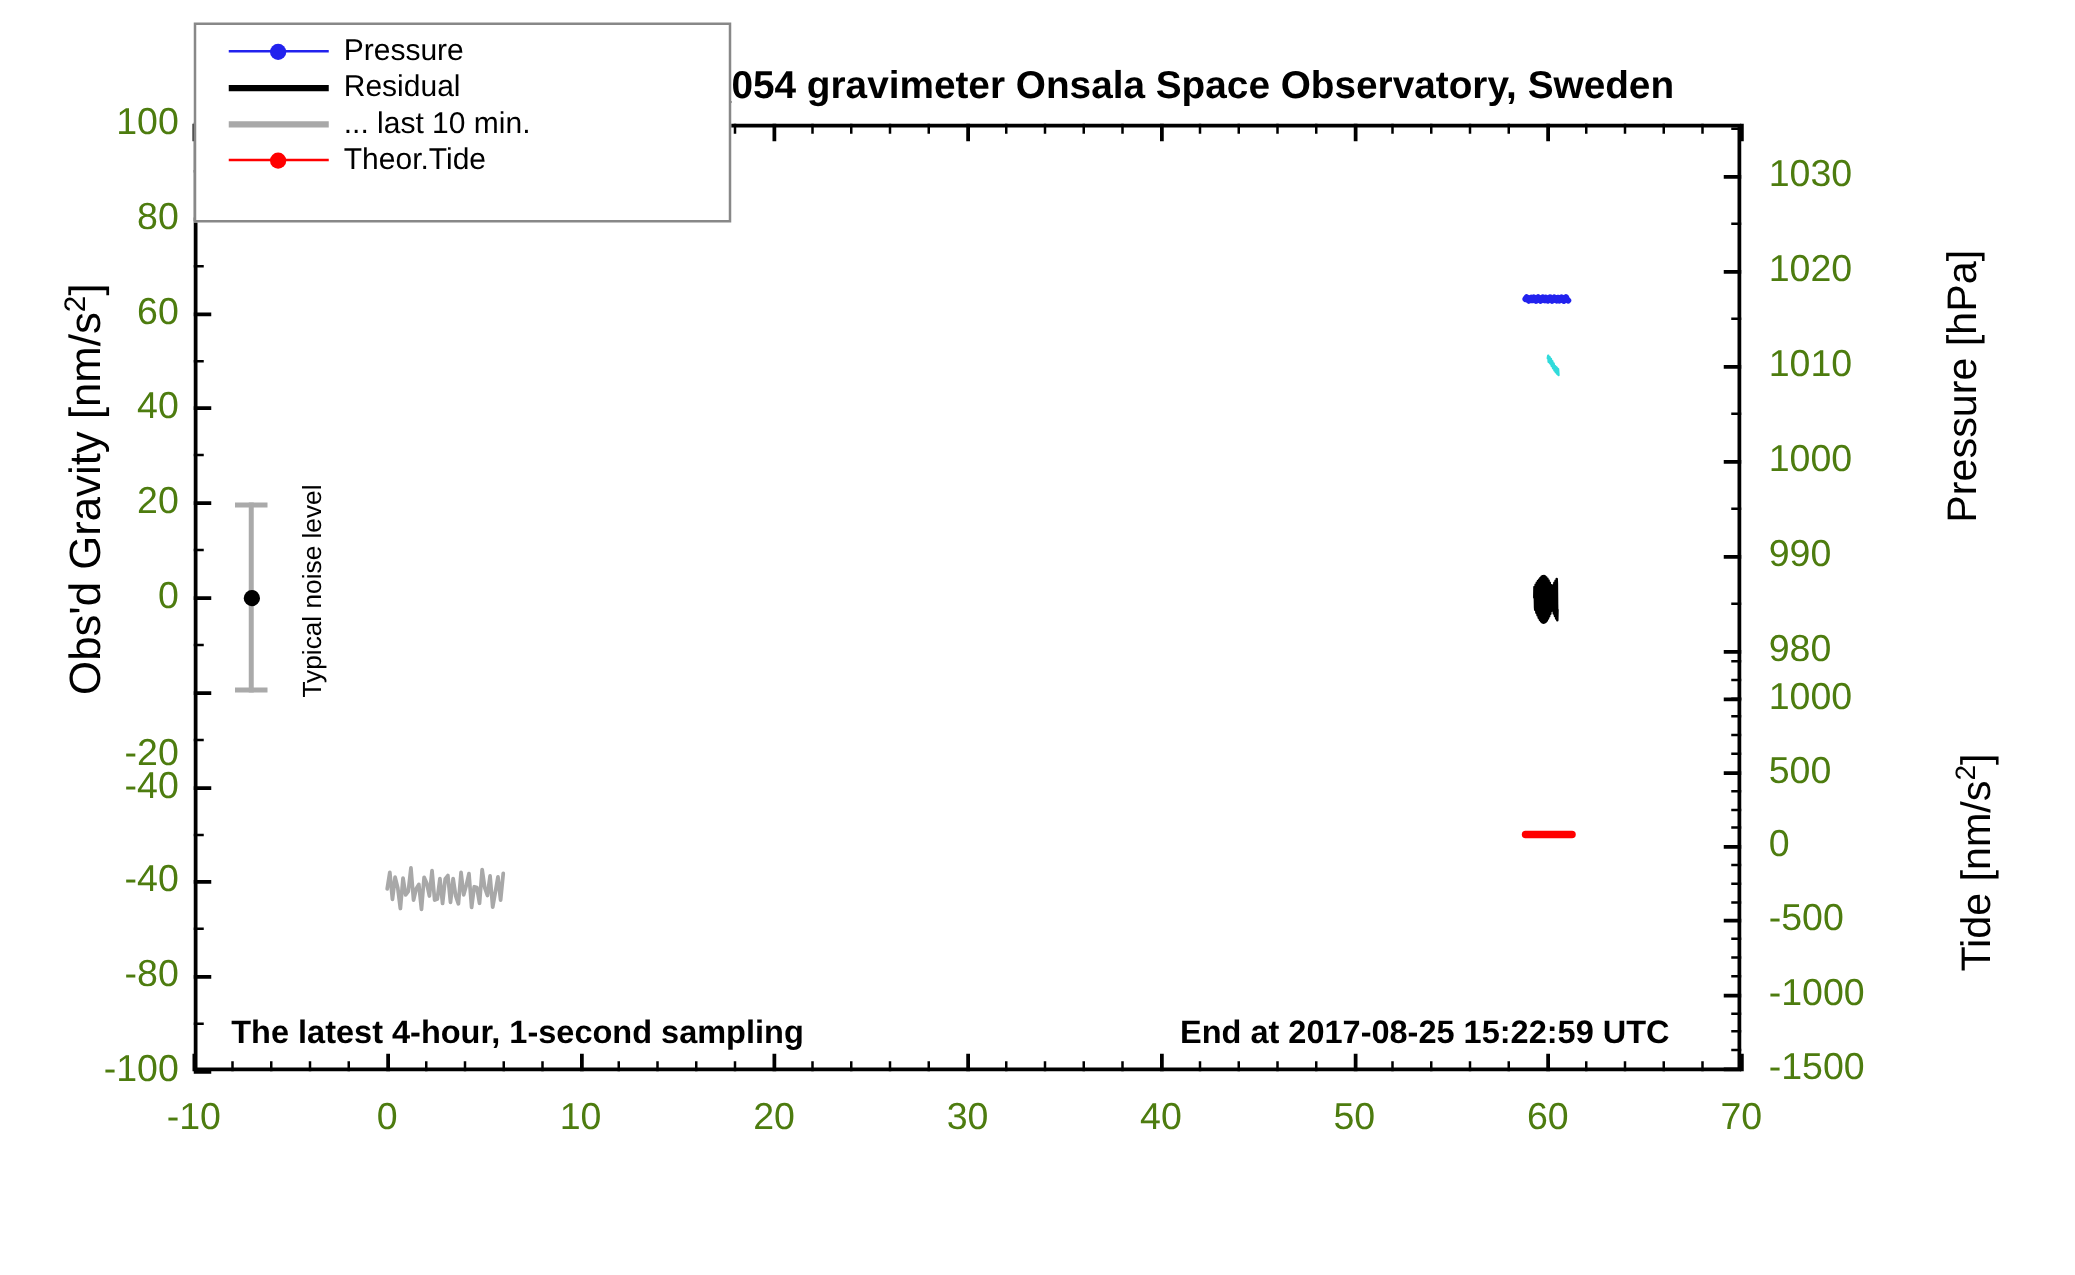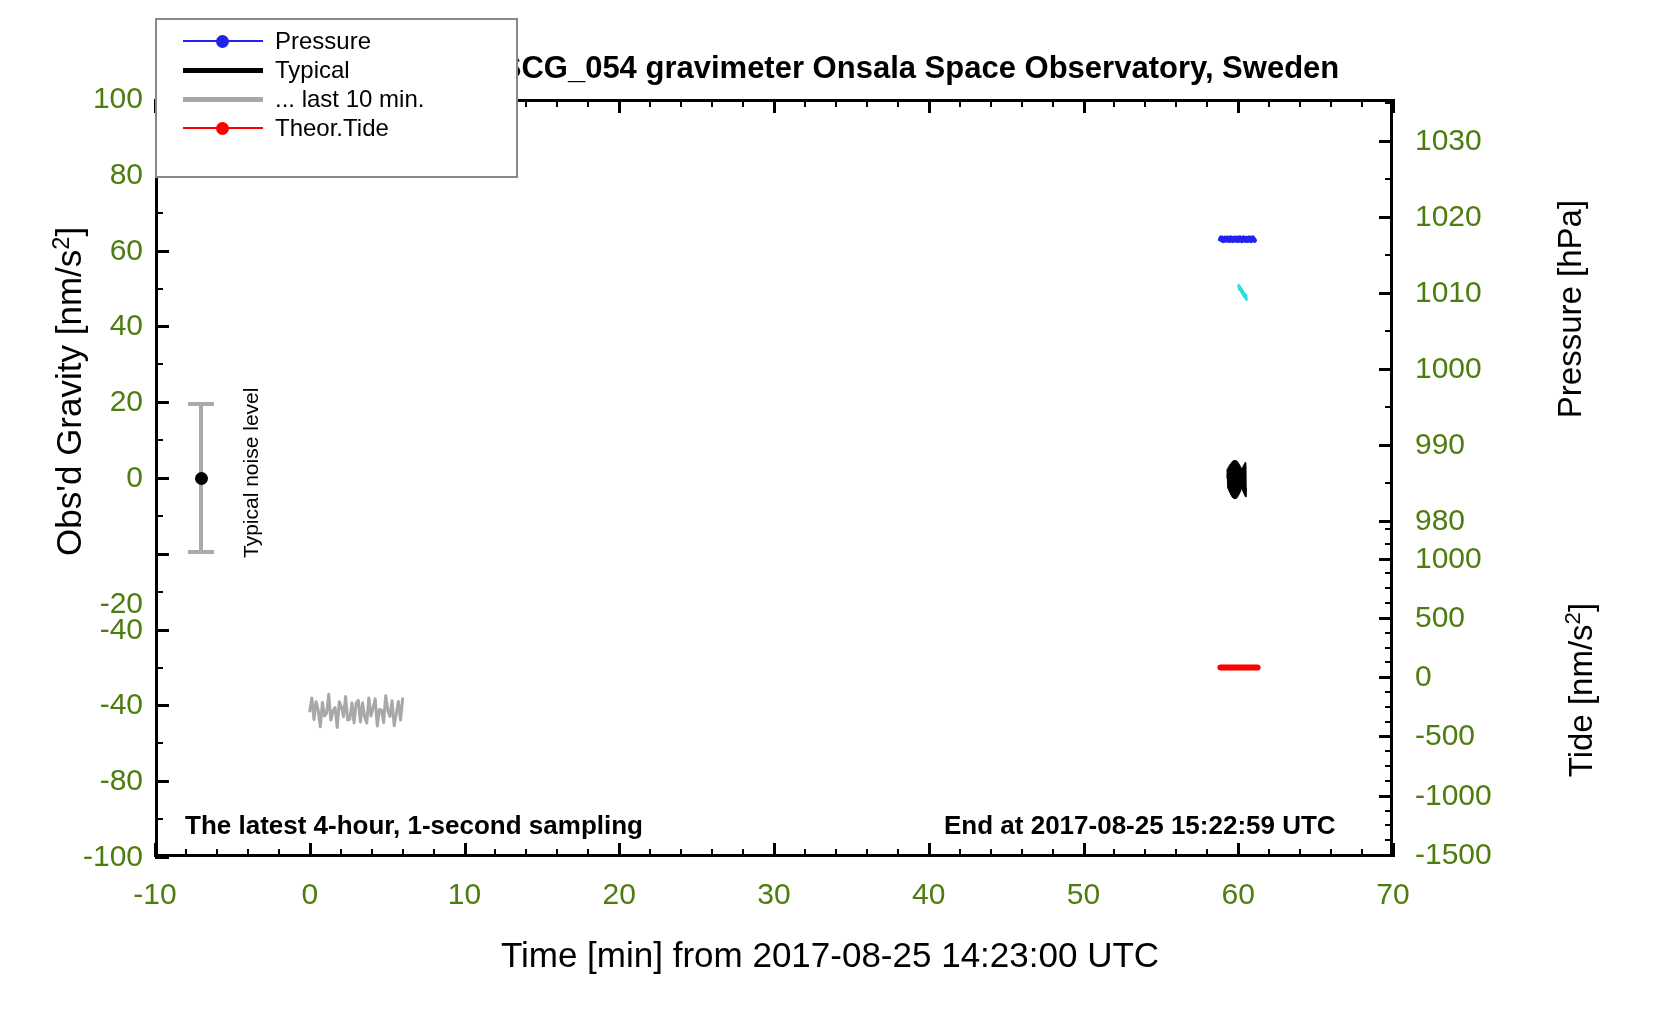--- a/index.html
+++ b/index.html
@@ -50,21 +50,21 @@
   .sup{font-size:0.68em;vertical-align:super;}
 
   
   #chart-title{
     position:absolute;left:420px;top:50px;width:1000px;
     text-align:center;font-size:31px;font-weight:bold;white-space:nowrap;
   }
 
   
   #legend{
-    position:absolute;left:155px;top:18px;width:363px;height:160px;
+    position:absolute;left:155px;top:18px;width:430px;height:160px;
     border:2px solid #888;background:#fff;box-sizing:border-box;
     padding:6px 0 0 0;z-index:40;
   }
   .legend-row{
     display:flex;align-items:center;height:29px;padding-left:26px;
   }
   .legend-key{
     position:relative;width:80px;height:20px;margin-right:12px;flex:0 0 80px;
   }
   .legend-line{
@@ -283,21 +283,20 @@
   </div>
 
   <div class="ylabel-right" id="ylabel-pressure" style="left:1390px;top:290px;width:360px;">
     <span>Pressure [hPa]</span>
   </div>
 
   <div class="ylabel-right" id="ylabel-tide" style="left:1420px;top:670px;width:320px;">
     <span>Tide [nm/s</span><span class="sup">2</span><span>]</span>
   </div>
 
-  <div id="xlabel">Time [min] from 2017-08-25 14:23:00 UTC</div>
 
   <svg class="overlay" id="data-overlay" width="1660" height="1020">
     <g id="series-group">
         <polyline points="1220.45,239.23 1221.30,237.91 1222.16,239.57 1223.01,240.46 1223.86,238.57 1224.71,238.17 1225.56,240.16 1226.41,240.05 1227.26,238.09 1228.11,238.70 1228.97,240.51 1229.82,239.43 1230.67,237.90 1231.52,239.37 1232.37,240.52 1233.22,238.75 1234.07,238.06 1234.92,240.01 1235.77,240.20 1236.63,238.20 1237.48,238.53 1238.33,240.44 1239.18,239.62 1240.03,237.92 1240.88,239.18 1241.73,240.55 1242.58,238.94 1243.43,237.98 1244.29,239.84 1245.14,240.32 1245.99,238.34 1246.84,238.37 1247.69,240.34 1248.54,239.81 1249.39,237.97 1250.24,238.98 1251.09,240.55 1251.95,239.14 1252.80,237.93 1253.65,239.66 1254.50,240.42" fill="none" stroke="#2222ee" stroke-width="5" stroke-linecap="round" stroke-linejoin="round"></polyline>
         <polyline points="1238.25,286.61 1238.60,284.67 1238.96,289.56 1239.31,288.77 1239.67,285.88 1240.02,290.42 1240.38,290.87 1240.73,287.29 1241.09,291.16 1241.44,292.86 1241.80,288.92 1242.15,291.84 1242.51,294.69 1242.86,290.74 1243.21,292.52 1243.57,296.33 1243.92,292.72 1244.28,293.26 1244.63,297.76 1244.99,294.82 1245.34,294.10 1245.70,298.99 1246.05,296.98 1246.41,295.11 1246.76,300.01" fill="none" stroke="#19d7d7" stroke-width="2" stroke-linecap="round" stroke-linejoin="round" opacity="0.9"></polyline>
         <polyline points="1227.42,478.00 1227.57,469.57 1227.73,470.47 1227.88,477.82 1228.04,485.94 1228.19,487.96 1228.35,478.33 1228.50,467.78 1228.66,468.60 1228.81,477.35 1228.97,487.39 1229.12,490.15 1229.27,478.80 1229.43,466.18 1229.58,466.77 1229.74,476.74 1229.89,488.65 1230.05,492.24 1230.20,479.37 1230.36,464.84 1230.51,465.07 1230.67,476.02 1230.82,489.66 1230.98,494.12 1231.13,480.02 1231.29,463.82 1231.44,463.58 1231.60,475.21 1231.75,490.37 1231.91,495.72 1232.06,480.72 1232.21,463.16 1232.37,462.37 1232.52,474.37 1232.68,490.77 1232.83,496.96 1232.99,481.44 1233.14,462.89 1233.30,461.48 1233.45,473.55 1233.61,490.83 1233.76,497.78 1233.92,482.11 1234.07,463.00 1234.23,460.98 1234.38,472.80 1234.54,490.58 1234.69,498.14 1234.85,482.70 1235.00,463.49 1235.15,460.88 1235.31,472.17 1235.46,490.02 1235.62,498.01 1235.77,483.18 1235.93,464.31 1236.08,461.20 1236.24,471.70 1236.39,489.19 1236.55,497.40 1236.70,483.50 1236.86,465.42 1237.01,461.92 1237.17,471.43 1237.32,488.15 1237.48,496.33 1237.63,483.63 1237.79,466.75 1237.94,463.01 1238.10,471.38 1238.25,486.94 1238.40,494.85 1238.56,483.57 1238.71,468.24 1238.87,464.42 1239.02,471.57 1239.18,485.63 1239.33,493.02 1239.49,483.31 1239.64,469.82 1239.80,466.10 1239.95,472.00 1240.11,484.28 1240.26,490.93 1240.42,482.85 1240.57,471.41 1240.73,467.96 1240.88,472.64 1241.04,482.94 1241.19,488.66 1241.35,482.22 1241.50,472.94 1241.65,469.92 1241.81,473.19 1241.96,482.24 1242.12,488.43 1242.27,482.71 1242.43,472.59 1242.58,468.15 1242.74,471.69 1242.89,482.91 1243.05,490.71 1243.20,484.02 1243.36,471.91 1243.51,466.27 1243.67,470.13 1243.82,483.41 1243.98,492.83 1244.13,485.36 1244.29,471.43 1244.44,464.57 1244.59,468.56 1244.75,483.71 1244.90,494.70 1245.06,486.67 1245.21,471.19 1245.37,463.11 1245.52,467.07 1245.68,483.81 1245.83,496.23 1245.99,487.88" fill="none" stroke="#000000" stroke-width="2" stroke-linecap="round" stroke-linejoin="round"></polyline>
         <polyline points="309.75,711.09 311.86,697.91 313.97,719.46 316.08,701.69 318.19,710.23 320.30,726.81 322.41,702.44 324.52,715.93 326.63,713.08 328.74,694.29 330.85,720.12 332.96,711.02 335.07,707.50 337.18,727.42 339.29,701.83 341.40,706.69 343.51,716.78 345.62,696.58 347.73,720.07 349.84,719.15 351.95,702.88 354.06,722.75 356.18,703.15 358.29,700.46 360.40,721.92 362.51,702.81 364.62,716.98 366.73,723.06 368.84,697.89 370.95,715.90 373.06,708.21 375.17,698.89 377.28,725.92 379.39,709.39 381.50,710.10 383.61,722.62 385.72,695.71 387.83,710.28 389.94,716.39 392.05,700.72 394.16,725.64 396.27,713.67 398.38,701.48 400.49,720.12 402.60,698.79" fill="none" stroke="#a8a8a8" stroke-width="3" stroke-linecap="round" stroke-linejoin="round"></polyline>
         <polyline points="1220.45,667.50 1221.69,667.50 1222.93,667.50 1224.17,667.50 1225.41,667.50 1226.64,667.50 1227.88,667.50 1229.12,667.50 1230.36,667.50 1231.60,667.50 1232.83,667.50 1234.07,667.50 1235.31,667.50 1236.55,667.50 1237.79,667.50 1239.02,667.50 1240.26,667.50 1241.50,667.50 1242.74,667.50 1243.98,667.50 1245.21,667.50 1246.45,667.50 1247.69,667.50 1248.93,667.50 1250.17,667.50 1251.40,667.50 1252.64,667.50 1253.88,667.50 1255.12,667.50 1256.36,667.50 1257.59,667.50" fill="none" stroke="#ff0000" stroke-width="6" stroke-linecap="round" stroke-linejoin="round"></polyline>
       </g>
   </svg>
@@ -319,21 +318,21 @@
           <div class="legend-key">
             <div class="legend-line" style="background: rgb(34, 34, 238);"></div>
             <div class="legend-dot" style="background: rgb(34, 34, 238);"></div>
           </div>
           <div class="legend-text">Pressure</div>
         </div>
         <div class="legend-row">
           <div class="legend-key">
             <div class="legend-line thick" style="background: rgb(0, 0, 0);"></div>
           </div>
-          <div class="legend-text">Typical</div>
+          <div class="legend-text">Residual</div>
         </div>
         <div class="legend-row">
           <div class="legend-key">
             <div class="legend-line thick" style="background: rgb(168, 168, 168);"></div>
           </div>
           <div class="legend-text">... last 10 min.</div>
         </div>
         <div class="legend-row">
           <div class="legend-key">
             <div class="legend-line" style="background: rgb(255, 0, 0);"></div>

